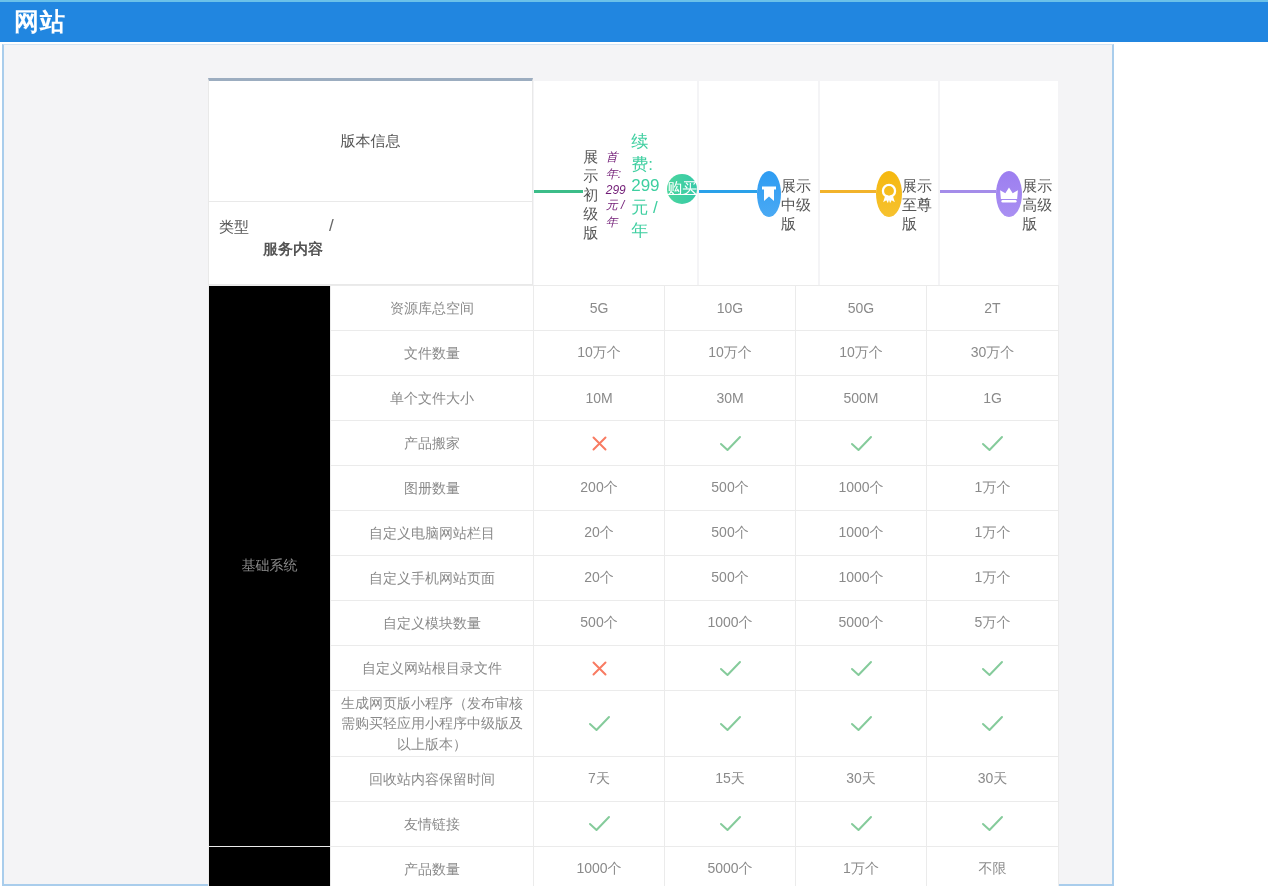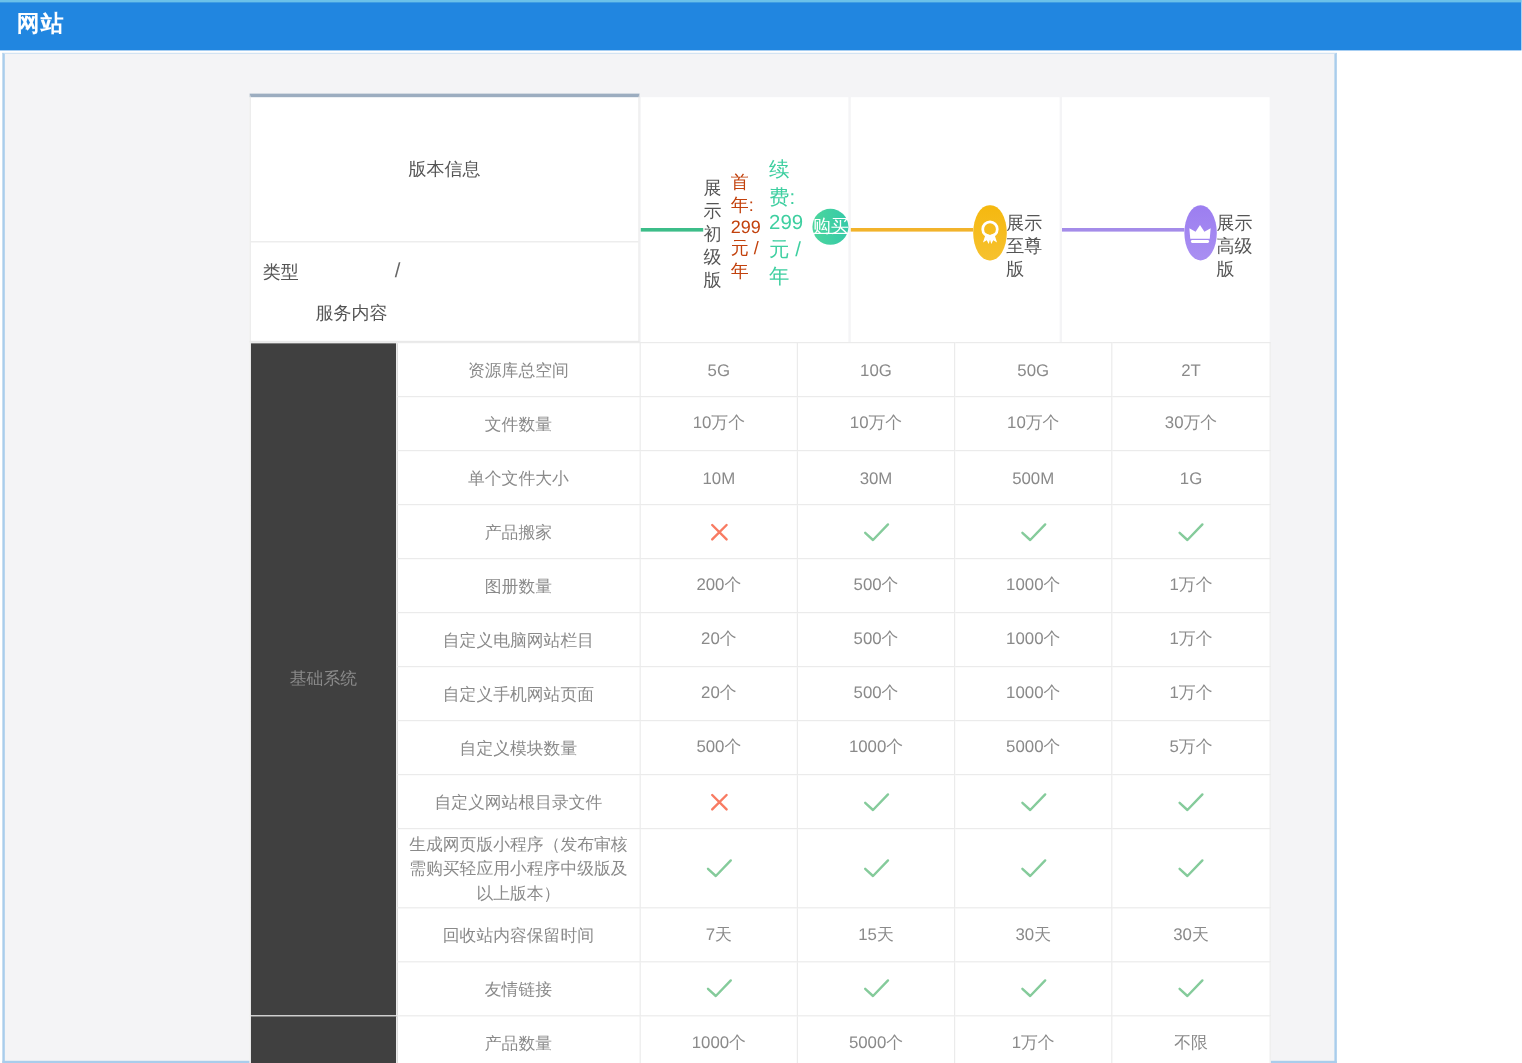--- a/index.html
+++ b/index.html
@@ -3,61 +3,61 @@
 <meta charset="utf-8">
 <style>
   * { margin:0; padding:0; box-sizing:border-box; }
   html,body { width:1268px; height:886px; }
   body { font-family:"Liberation Sans","DejaVu Sans",sans-serif; background:#fff; }
   .page { position:relative; width:1268px; height:886px; overflow:hidden; background:#fff; }
 
   
   .topbar { position:absolute; top:0; left:0; width:1268px; height:42px;
             background:#2186e0; border-top:2px solid #6bc1e9; }
-  .topbar-title { color:#fff; font-size:19px; font-weight:bold;
+  .topbar-title { color:#fff; font-size:25px; font-weight:bold;
                   line-height:38px; padding-left:14px; letter-spacing:1px; }
 
   
   .panel { position:absolute; top:44px; left:2px; width:1112px; height:842px;
            background:#f4f4f6; border:2px solid #a9cdec; border-top:1px solid #d3e3f2; }
 
   .table-area { position:absolute; left:204px; top:33px; width:850px; }
 
   
   .thead { display:flex; width:850px; height:207px; }
   .corner { width:325px; height:207px; background:#fff;
             border-top:3px solid #9cadc0; border-left:1px solid #e9e9e9;
             border-right:1px solid #e9e9e9; border-bottom:1px solid #e9e9e9; }
   .corner-top { height:121px; display:flex; align-items:center; justify-content:center;
                 border-bottom:1px solid #e9e9e9; }
   .corner-title { font-size:15px; color:#555; }
   .corner-bottom { position:relative; height:81px; font-size:15px; color:#555; }
   .corner-type { position:absolute; left:10px; top:16px; }
   .corner-slash { position:absolute; left:120px; top:14px; font-size:17px; color:#666; }
-  .corner-service { position:absolute; left:54px; top:50px; }
+  .corner-service { position:absolute; left:54px; top:38px;font-weight:bold; }
 
   .plans { flex:1; display:flex; gap:2px; margin-left:1px; }
   .plancard { flex:1; background:#fff; height:204px; margin-top:3px;
               display:flex; flex-direction:row; align-items:center; }
   .colorbar { width:100%; height:3px; margin-top:16px; }
   .plan1-title { margin-top:25px; font-size:15px; color:#555; }
-  .price-line { margin-top:13px; font-size:15px; color:#c2410c; }
+  .price-line { margin-top:13px; font-size:12px; color:#701a75;font-style:italic; }
   .renew-line { margin-top:5px; font-size:17px; color:#3ecfa0; }
   .buy-btn { margin-top:11px; width:100px; height:30px; border:none; border-radius:16px;
              background:linear-gradient(90deg,#4cd69d,#35c9a8); color:#fff; font-size:15px;
              cursor:pointer; font-family:inherit;text-decoration:underline; }
   .plan-icon-circle { width:46px; height:46px; border-radius:50%; margin-top:22px;
                       display:flex; align-items:center; justify-content:center; }
   .plan-title { margin-top:45px; font-size:15px; color:#555; }
 
   
   table.grid { border-collapse:collapse; table-layout:fixed; width:850px; background:#fff; }
   table.grid td { border:1px solid #ebebeb; text-align:center; vertical-align:middle;
                   font-size:14px; color:#8a8a8a; padding:2px 4px; }
-  td.group-cell { width:122px; color:#666; background:#404040; }
+  td.group-cell { width:122px; color:#666; background:#000000; }
   td.feature-cell { width:203px; color:#666; line-height:1.45; }
   .row-h { height:45px; }
   .row-tall { height:59px; }
   .mark svg { vertical-align:middle; }
 </style>
 </head>
 <body>
 
 <div class="page">
 
@@ -84,20 +84,29 @@
         <div class="plans">
 
           <div class="plancard">
             <div class="colorbar" style="background: rgb(60, 189, 137);"></div>
             <div class="plan1-title">展示初级版</div>
             <div class="price-line">首年: 299元 / 年</div>
             <div class="renew-line">续费: 299元 / 年</div>
             <button class="buy-btn">购买</button>
           </div>
 
+          <div class="plancard">
+            <div class="colorbar" style="background: rgb(42, 161, 233);"></div>
+            <div class="plan-icon-circle" style="background: linear-gradient(rgb(46, 156, 242), rgba(46, 156, 242, 0.867));">
+              <svg width="24" height="24" viewBox="0 0 24 24">
+                <path d="M5 4.5 h14 v3 h-2 v11.5 l-5 -4.4 l-5 4.4 V7.5 H5 z" fill="#ffffff"></path>
+              </svg>
+            </div>
+            <div class="plan-title">展示中级版</div>
+          </div>
 
           <div class="plancard">
             <div class="colorbar" style="background: rgb(242, 179, 43);"></div>
             <div class="plan-icon-circle" style="background: linear-gradient(rgb(245, 184, 15), rgba(245, 184, 15, 0.867));">
               <svg width="26" height="26" viewBox="0 0 24 24">
                 <path d="M8.8 12.5 L6.6 19.5 L9.5 17.8 L11 20.6 L13 14" fill="#ffffff"></path>
                 <path d="M15.2 12.5 L17.4 19.5 L14.5 17.8 L13 20.6 L11 14" fill="#ffffff"></path>
                 <circle cx="12" cy="9.2" r="5.6" fill="none" stroke="#ffffff" stroke-width="2.1"></circle>
               </svg>
             </div>

